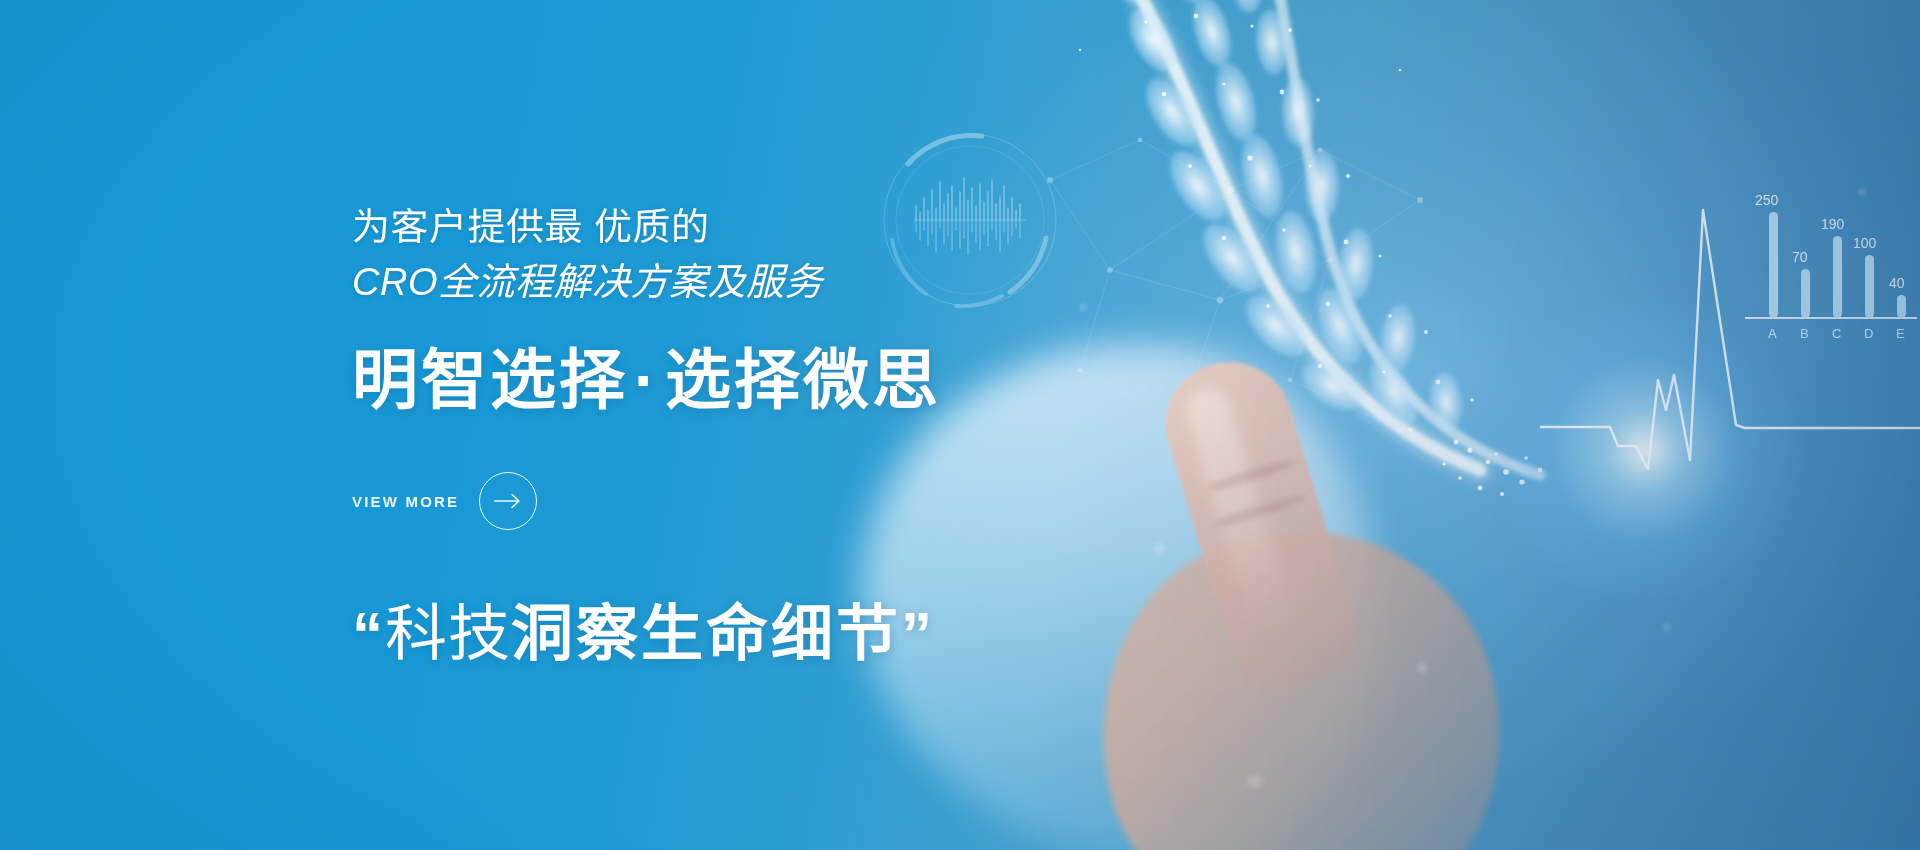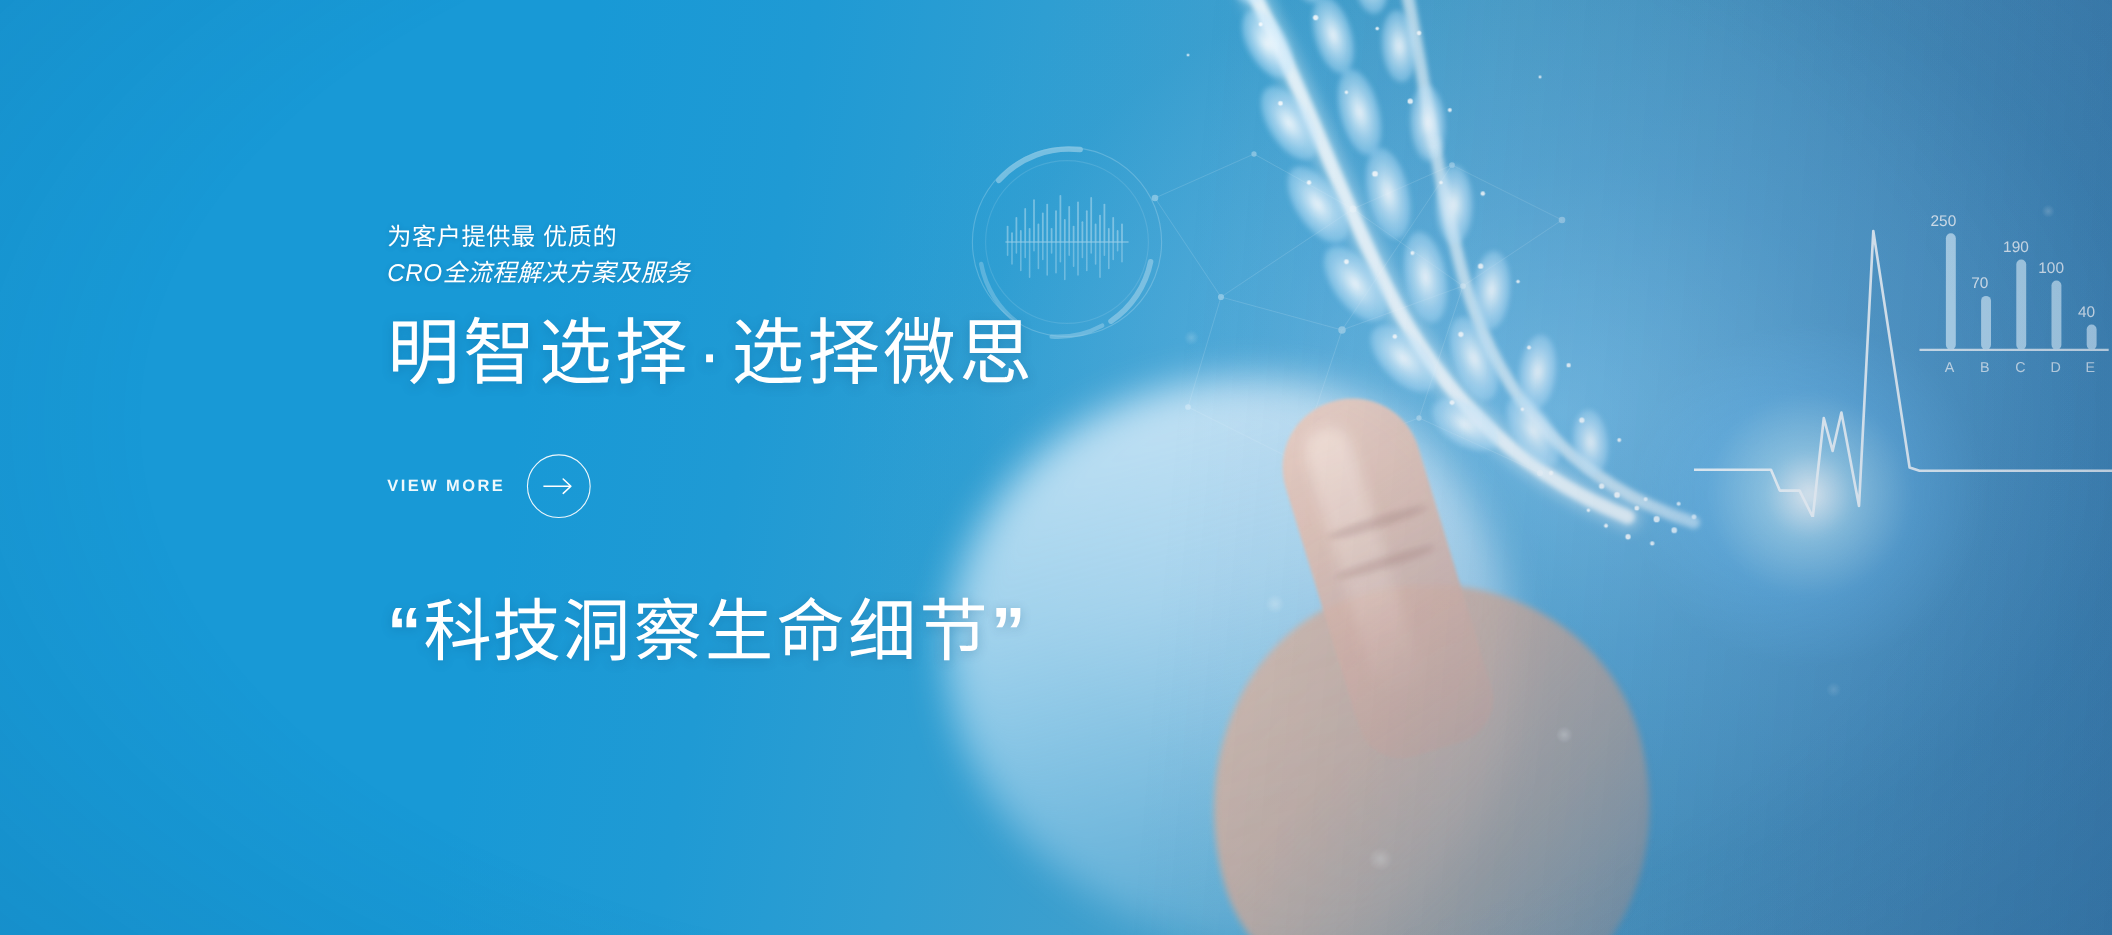--- a/index.html
+++ b/index.html
@@ -198,34 +198,34 @@
   
   .content {
     position: absolute;
     left: 352px;
     top: 200px;
     width: 820px;
     z-index: 20;
   }
   .eyebrow {
     color: #ffffff;
-    font-size: 22px;
+    font-size: 38px;
     line-height: 1.45;
     font-weight: 400;
     letter-spacing: 0.5px;
     text-shadow: 0 1px 5px rgba(10,70,120,0.28);
   }
   .eyebrow .l2 { display:block;font-style:italic; }
 
   .headline {
-    margin-top: 21px;
+    margin-top: 34px;
     color: #ffffff;
     font-size: 66px;
     line-height: 1.12;
-    font-weight: 400;
+    font-weight: 700;
     letter-spacing: 3px;
     white-space: nowrap;
     text-shadow: 0 2px 10px rgba(10,70,120,0.25);
   }
   .headline .dot { padding: 0 6px; }
 
   .viewmore {
     margin-top: 54px;
     display: flex;
     align-items: center;
@@ -253,21 +253,21 @@
     margin-top: 70px;
     color: #ffffff;
     font-size: 62px;
     line-height: 1.1;
     white-space: nowrap;
     letter-spacing: 2px;
     text-shadow: 0 2px 10px rgba(10,70,120,0.25);
   }
   .quote .mark { font-weight: 700; }
   .quote .strong { font-weight: 400; letter-spacing: 1px; }
-  .quote .light { font-weight: 400; letter-spacing: 3px; }
+  .quote .light { font-weight: 700; letter-spacing: 3px; }
 </style>
 </head>
 <body>
 
 <div id="stage">
 
   <div class="bg-base"></div>
 
   <div class="hud">
     <svg width="200" height="200" viewBox="0 0 200 200">

